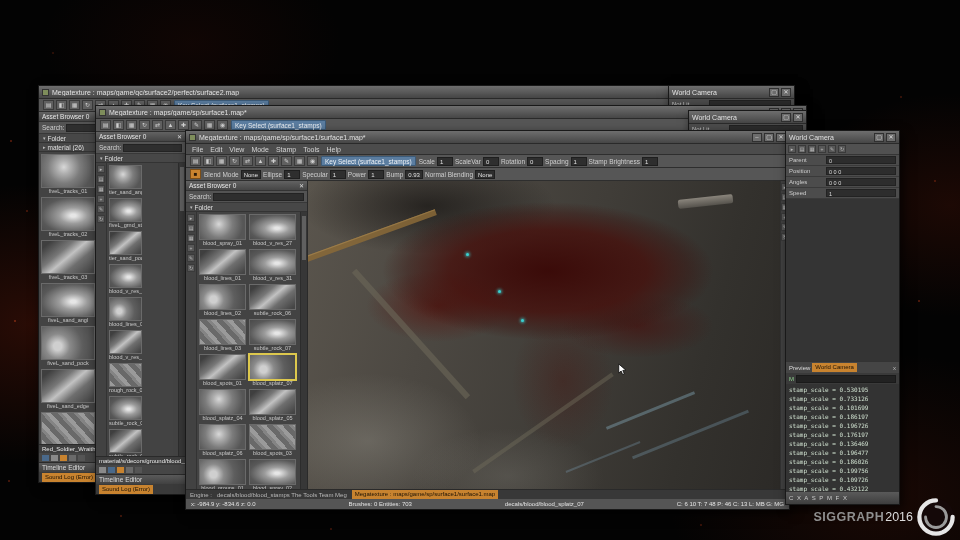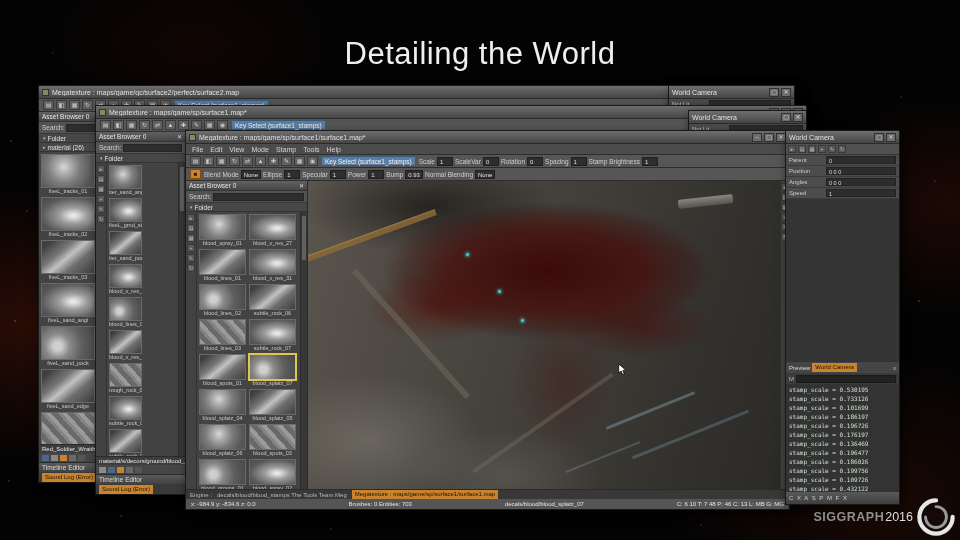--- a/index.html
+++ b/index.html
@@ -177,21 +177,20 @@
   
   .footer { position:absolute; right:5px; bottom:4px; display:flex; align-items:center; gap:4px; z-index:10; }
   .brand { font-size:12.5px; font-weight:700; color:#8f8f8f; letter-spacing:.5px; }
   .year  { font-size:12.5px; font-weight:300; color:#dcdcdc; margin-left:-3px; }
 </style>
 </head>
 <body>
 
 <div class="slide">
   <div class="speckles"></div>
-  <h1 class="title">Detailing the World</h1>
 
   <section class="window win-back">
     <div class="titlebar">
       <span class="ticon"></span>
       <span class="ttext">Megatexture : maps/game/qc/surface2/perfect/surface2.map</span>
       <span class="winbtns">
         <span class="winbtn">–</span>
         <span class="winbtn">▢</span>
         <span class="winbtn">✕</span>
       </span>

